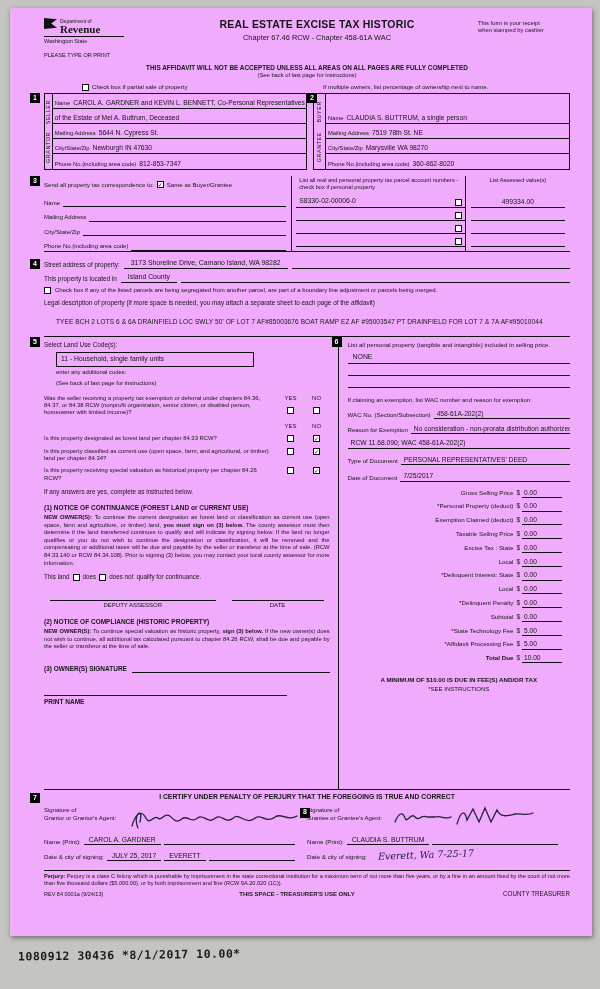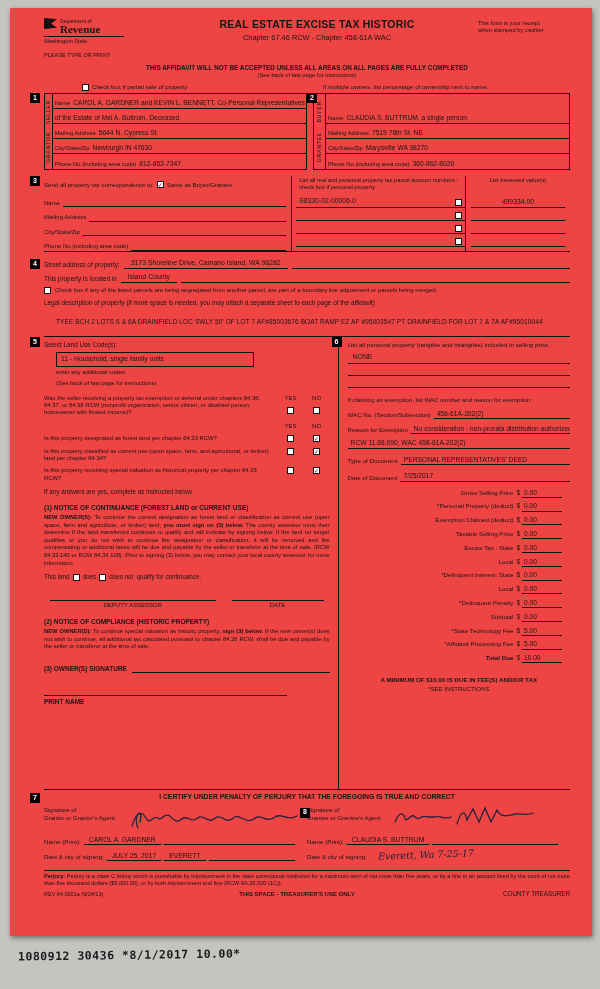--- a/index.html
+++ b/index.html
@@ -1,18 +1,18 @@
 <!DOCTYPE html>
 <html><head>
 <meta charset="utf-8">
 <style>
   *{box-sizing:border-box;margin:0;padding:0}
   html,body{width:600px;height:989px}
   body{background:#c4c4c1;font-family:"Liberation Sans",sans-serif;color:#161616;position:relative;overflow:hidden}
-  .paper{position:absolute;left:10px;top:8px;width:582px;height:928px;background:#ef4444;
+  .paper{position:absolute;left:10px;top:8px;width:582px;height:928px;background:#f0abfc;
          box-shadow:1px 2px 5px rgba(0,0,0,.45);padding:10px 22px 4px 34px;font-size:7px;line-height:1.25}
   .b{font-weight:bold}
   .rel{position:relative}
   .secnum{position:absolute;width:10px;height:10px;background:#000;color:#fff;font-size:7px;font-weight:bold;
           display:flex;align-items:center;justify-content:center;left:-14px;top:0}
   .cb{display:inline-block;width:7px;height:7px;border:1px solid #111;font-size:6px;line-height:6px;
       text-align:center;vertical-align:-1px;background:#fff;flex:none;overflow:hidden}
   .fill{flex:1;border-bottom:1px solid #111}
   
   .hdr{display:flex;align-items:flex-start}

